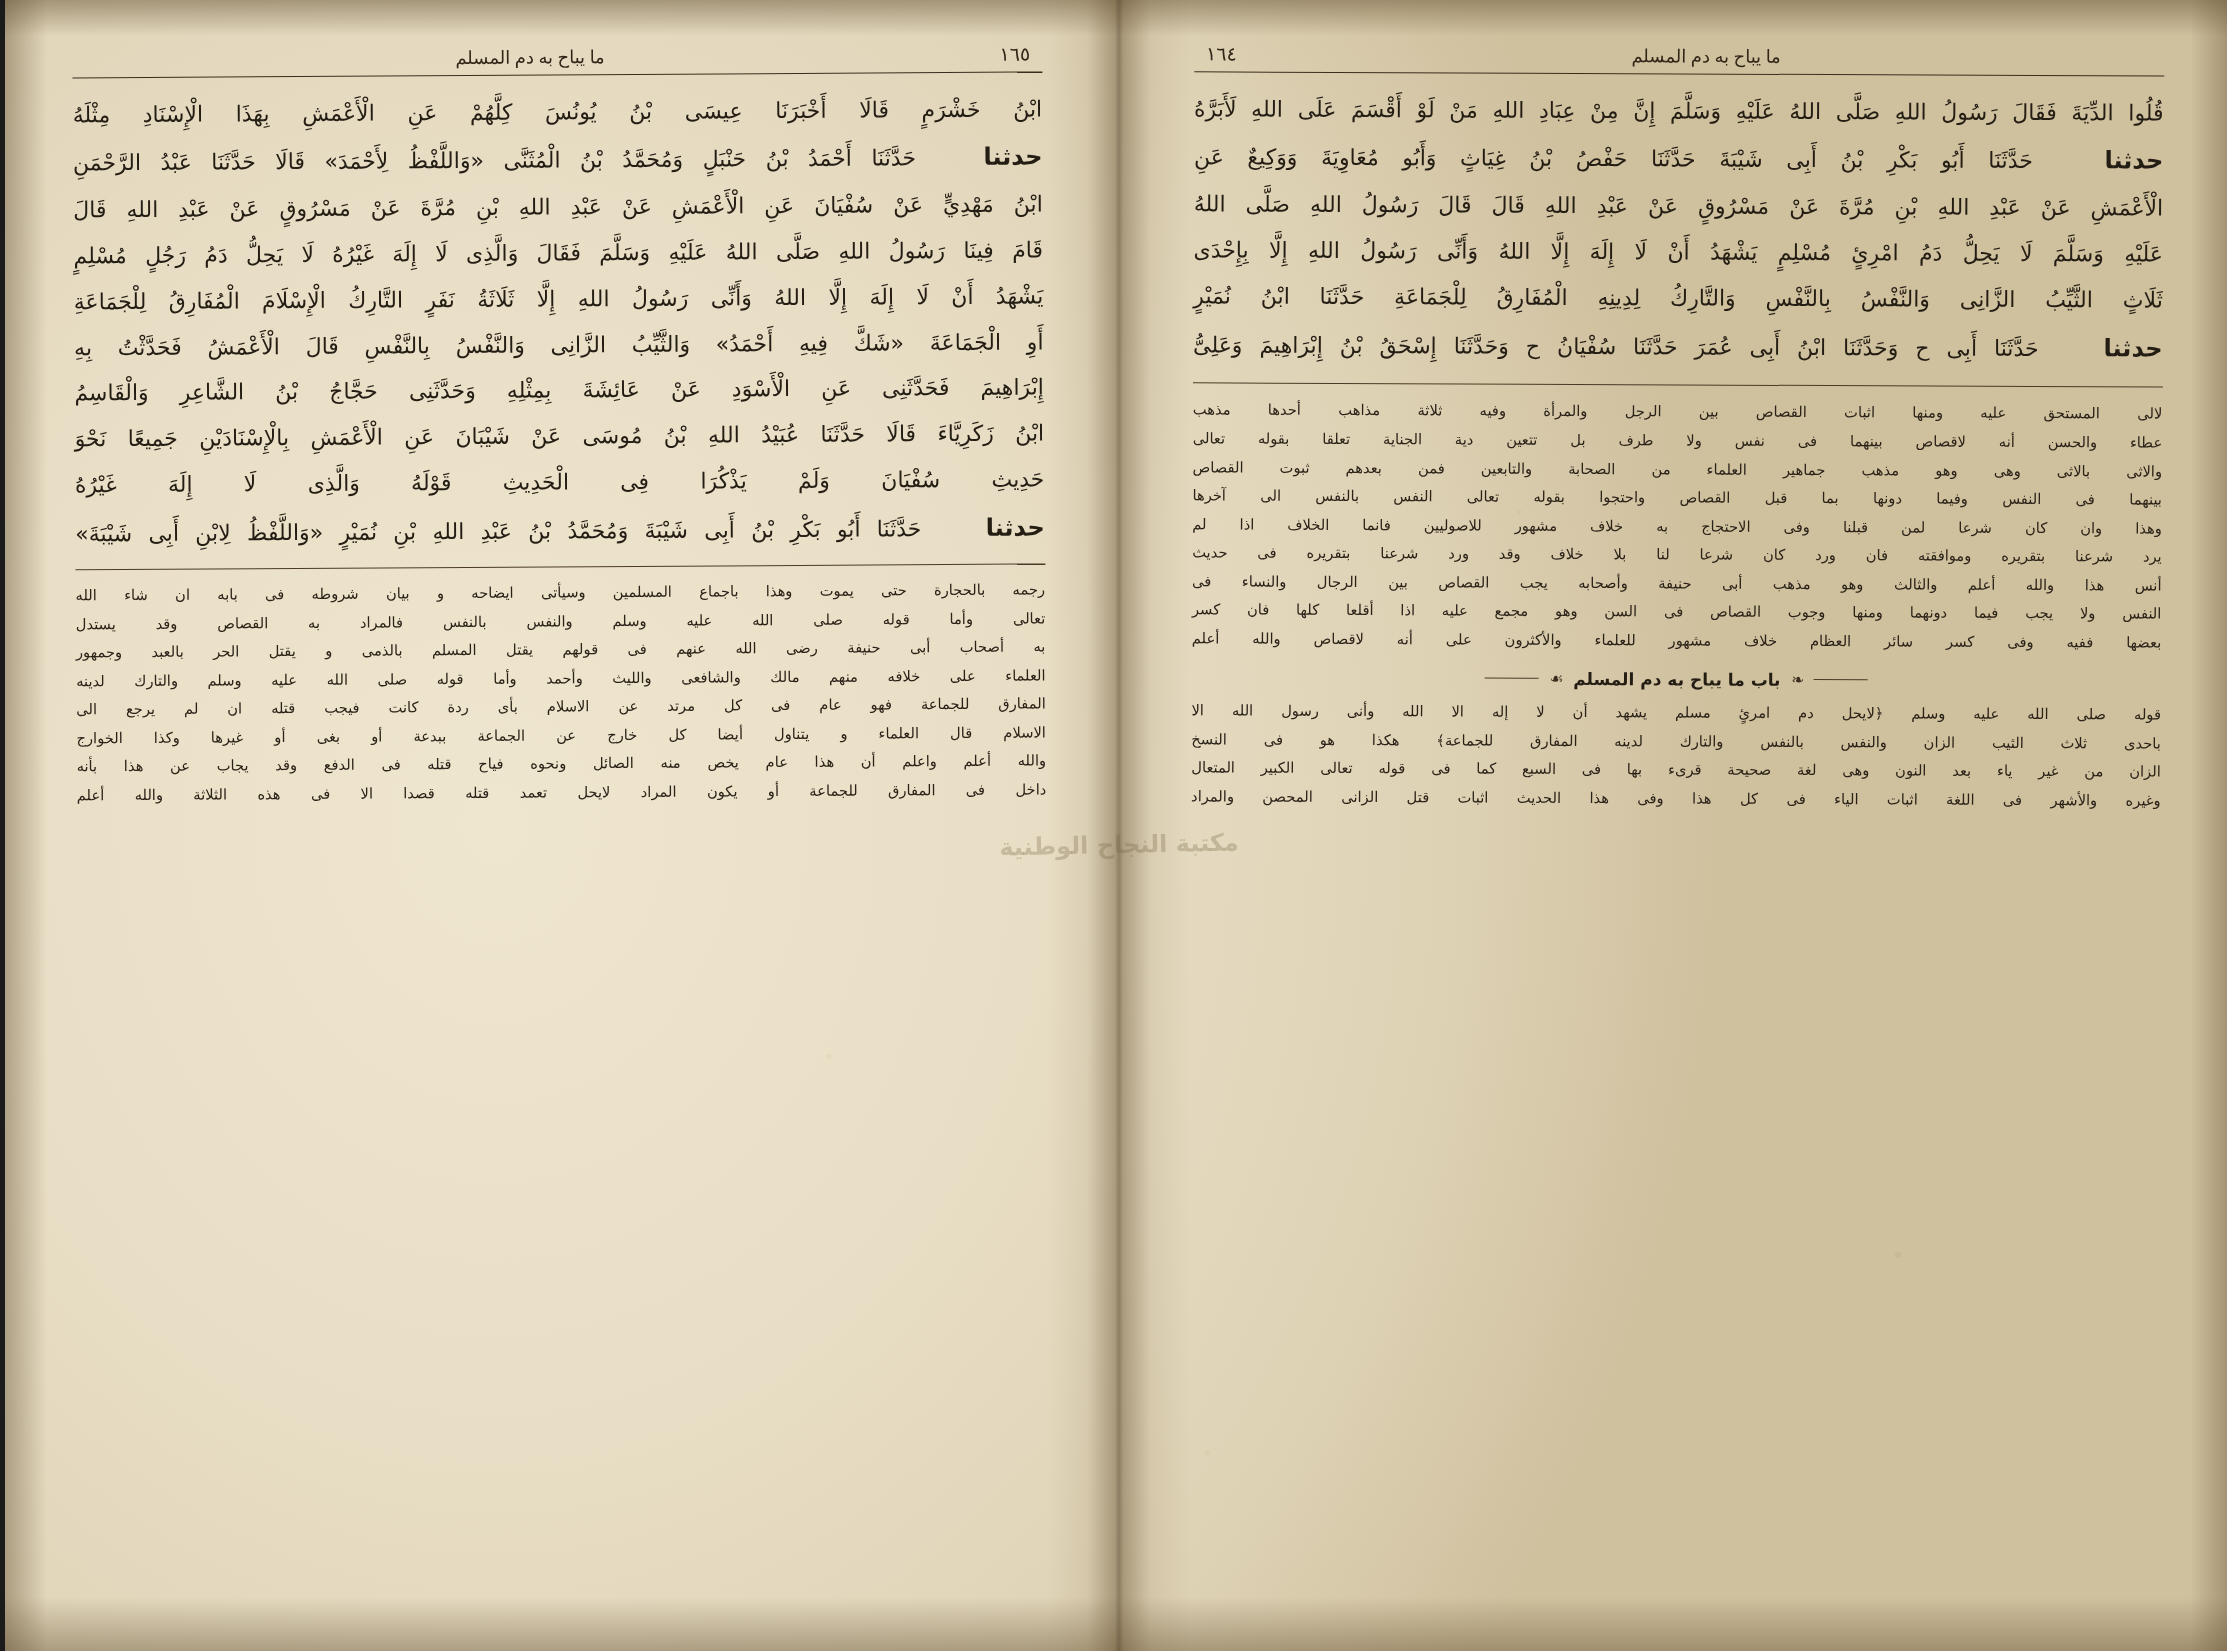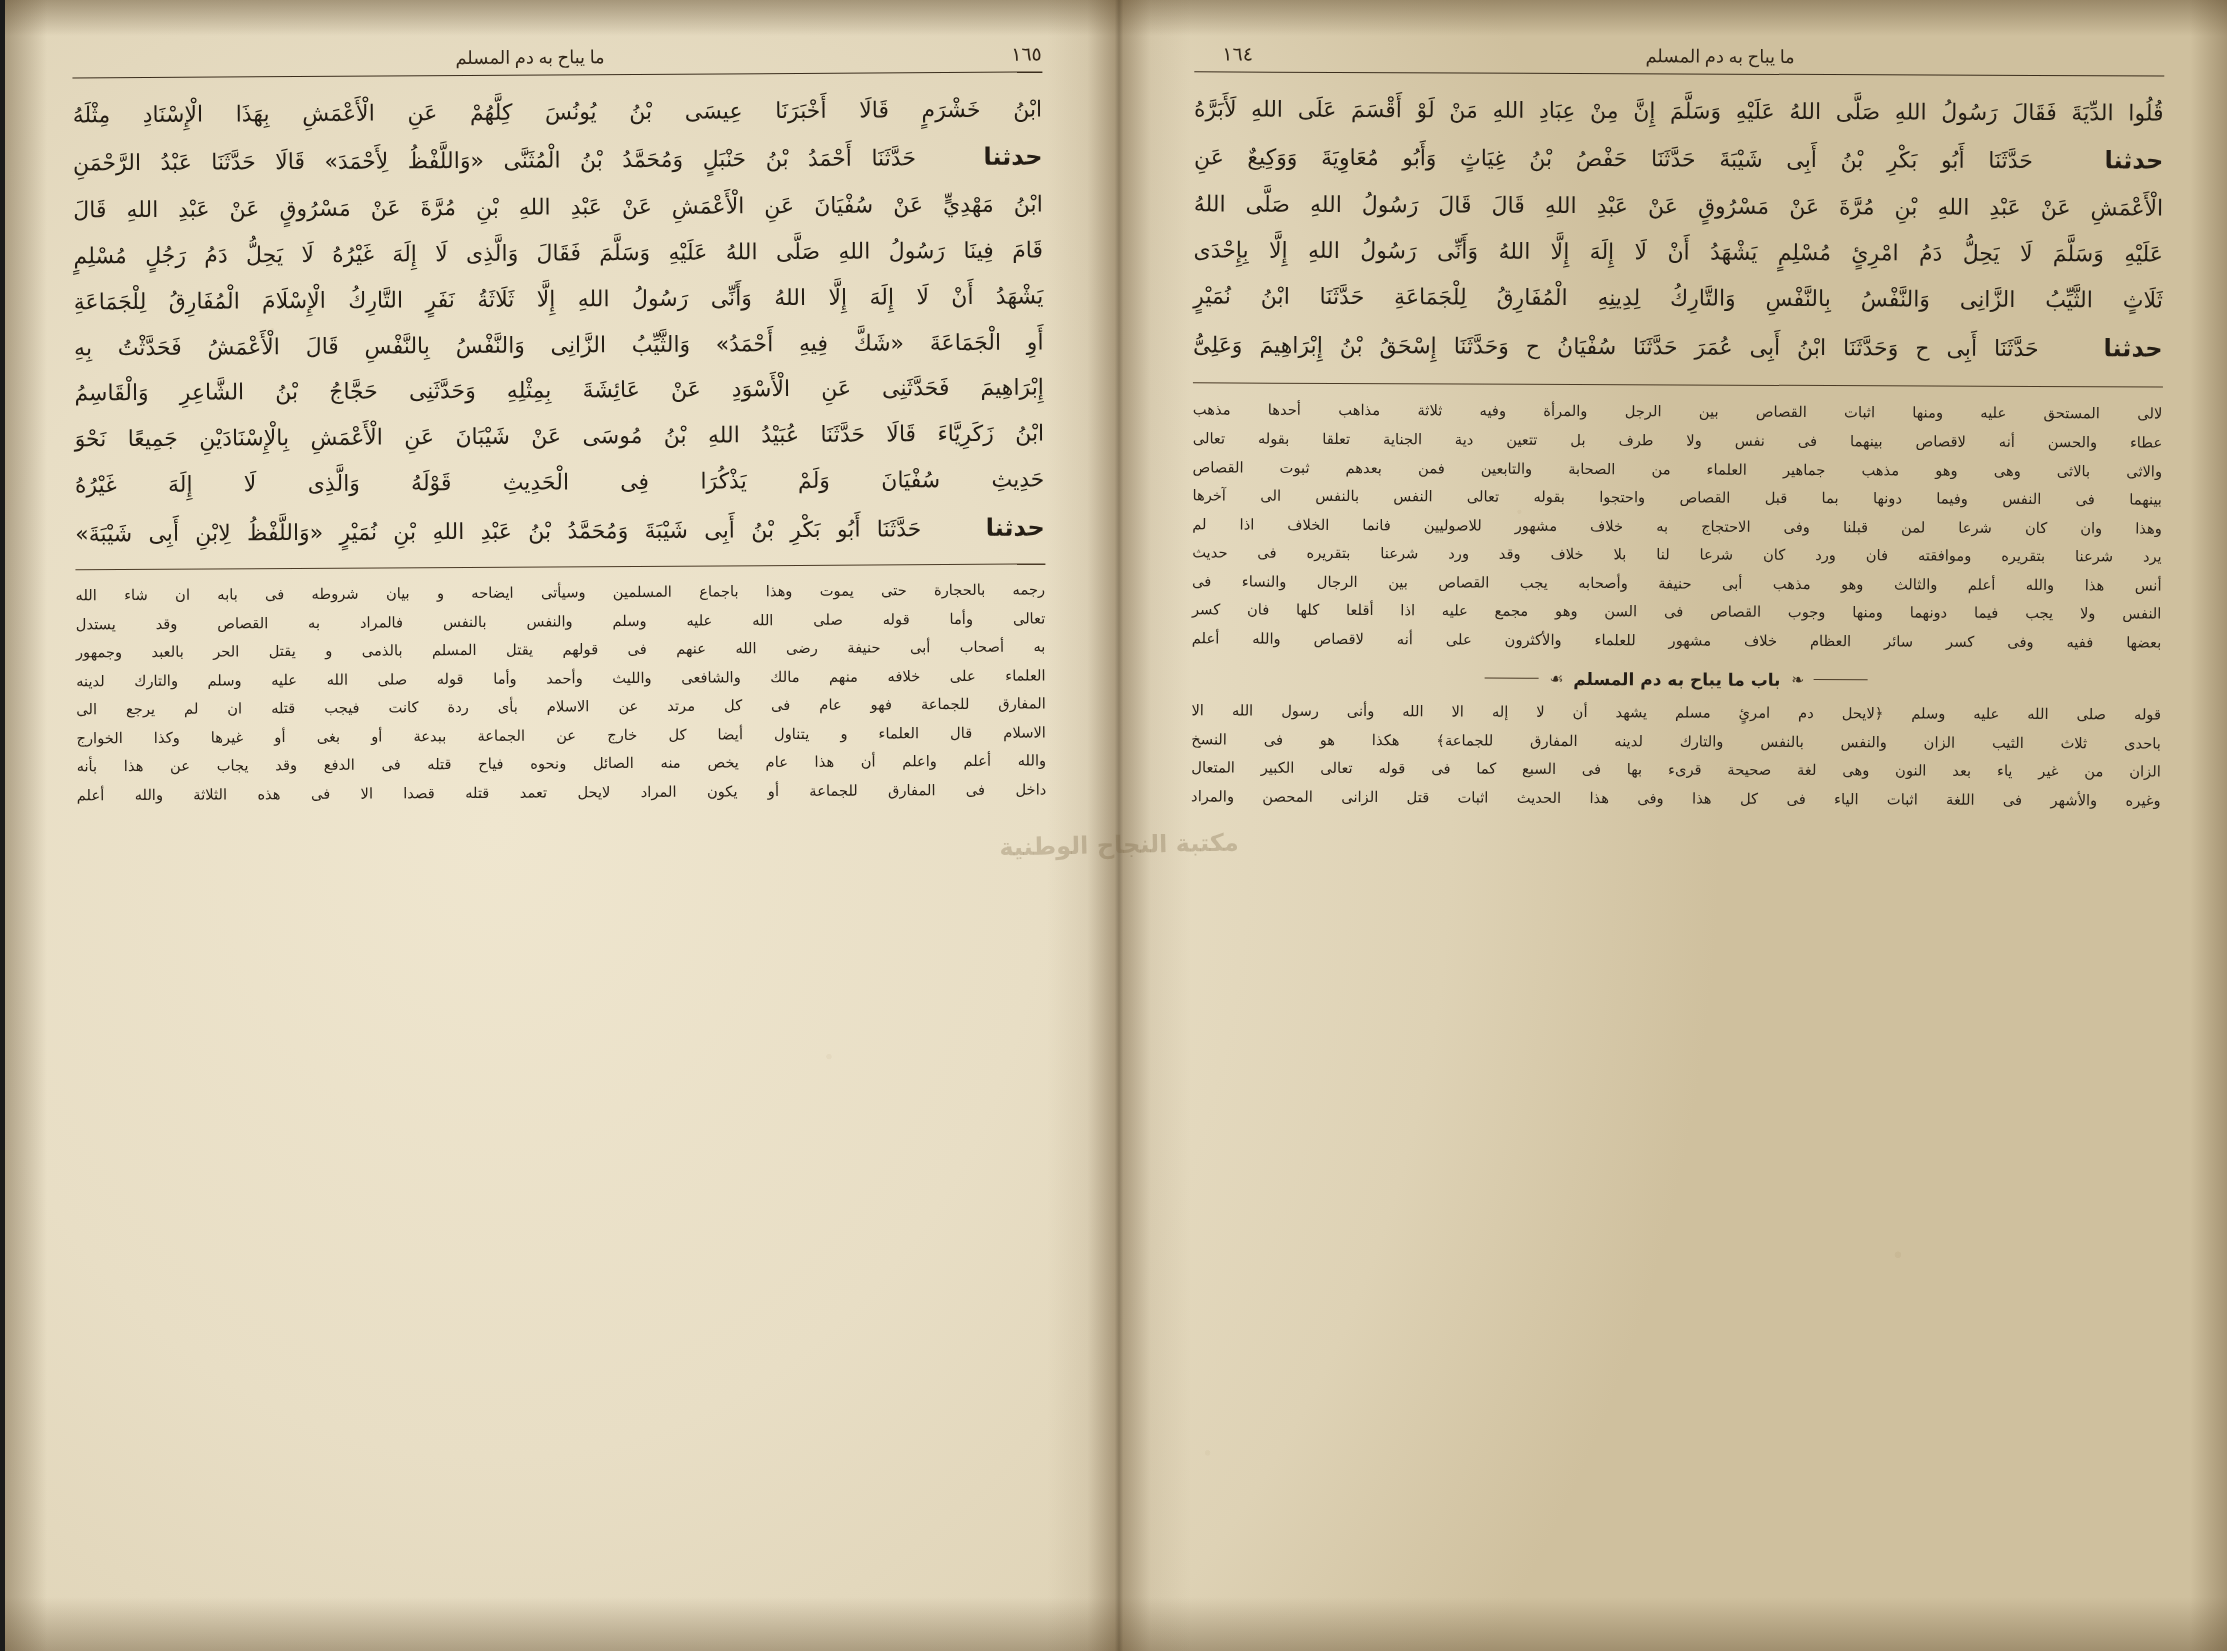--- a/index.html
+++ b/index.html
@@ -111,22 +111,22 @@
   }
   .running-title {
     font-size: 18px;
     flex: 1;
     text-align: center;
   }
   .page-number {
     font-size: 19px;
     min-width: 54px;
   }
-  .pn-right { text-align: left; margin-left: 28px; }
-  .pn-left  { text-align: right; }
+  .pn-right { text-align: center; }
+  .pn-left  { text-align: center; }
 
   .rule {
     border: 0;
     border-top: 1.2px solid #3a2d1d;
     margin: 0 0 15.6px 0;
   }
   .rule-thin {
     border: 0;
     border-top: 0.9px solid #4a3a26;
     margin: 15.6px 0 13.2px 0;

